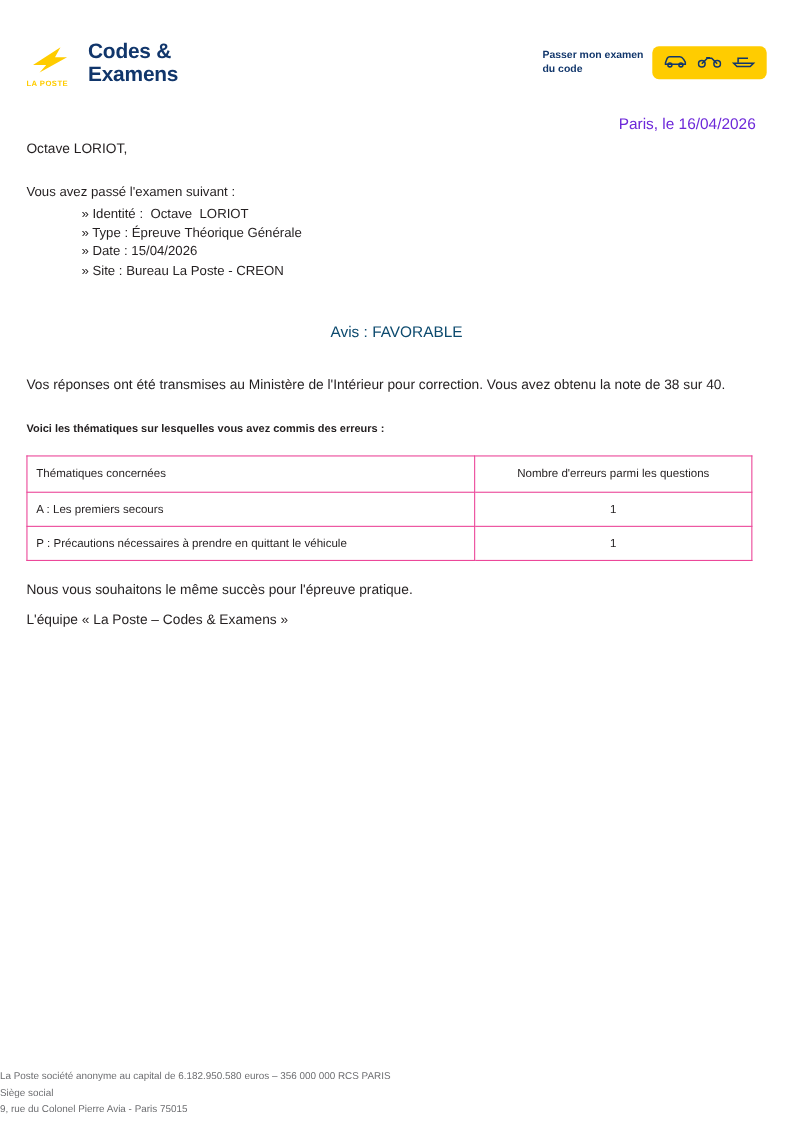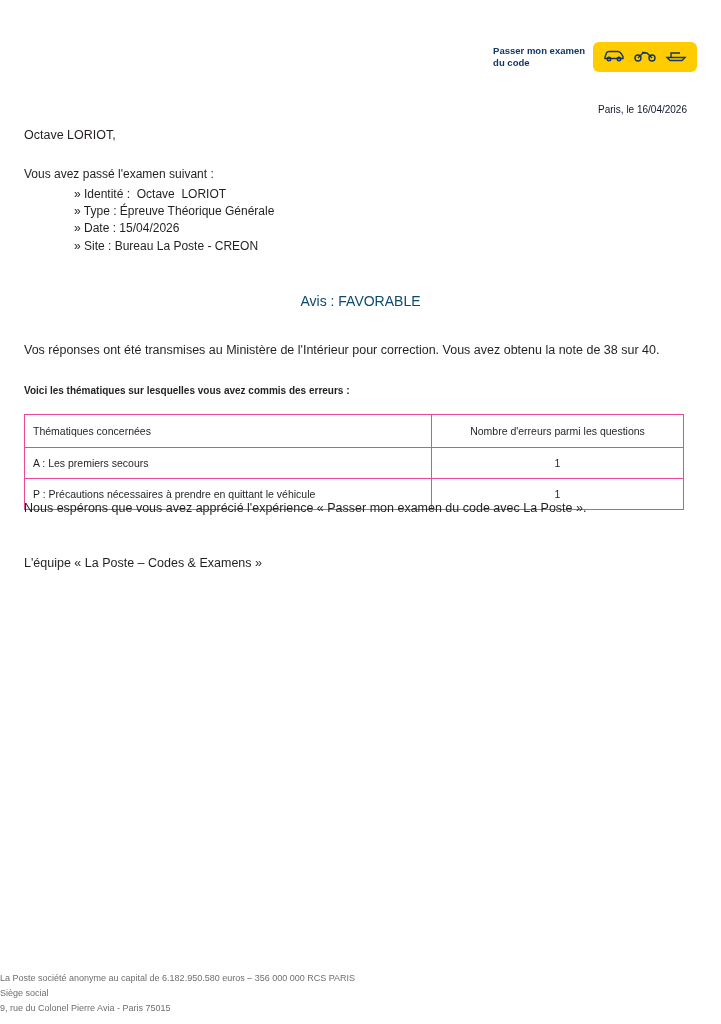--- a/index.html
+++ b/index.html
@@ -89,22 +89,22 @@
     align-items: center;
     padding: 0 10px;
     gap: 9px;
   }
 
   
   .date-line {
     position: absolute;
     right: 34px;
     top: 104px;
-    font-size: 10px;
-    color: #0f172a;
+    font-size: 14px;
+    color: #6d28d9;
     margin-left: 11px;
   }
   .salutation {
     position: absolute;
     left: 24px;
     top: 128px;
     font-size: 12.5px;
   }
   .intro {
     position: absolute;
@@ -208,20 +208,34 @@
     color: #6d6e71;
   }
 </style>
 </head>
 <body>
 
 <div class="page">
 
   <div class="header">
 
+    <div class="logo-block">
+      <div class="laposte-mark">
+        <span class="bird">
+          <svg width="40" height="28" viewBox="0 0 40 28">
+            <path d="M2 19 L27 3 L22 12 L33 12 L8 26 L14 19 Z" fill="#ffcc00"></path>
+          </svg>
+        </span>
+        <span class="laposte-text">LA POSTE</span>
+      </div>
+      <div>
+        <div class="codes-examens">Codes &amp;</div>
+        <div class="codes-examens">Examens</div>
+      </div>
+    </div>
 
     <div class="passer-block">
       <div class="passer-text">Passer mon examen
 du code</div>
       <div class="pill">
         <span>
           <svg width="22" height="14" viewBox="0 0 22 14">
             <path d="M2 9 L3.5 5 C4 4 5 3.5 6 3.5 L15 3.5 C16.5 3.5 17.5 4.5 18.5 6 L20 8.5 L20 10.5 L2 10.5 Z" fill="none" stroke="#11366b" stroke-width="1.4"></path>
             <circle cx="6" cy="11" r="1.8" fill="none" stroke="#11366b" stroke-width="1.4"></circle>
             <circle cx="16" cy="11" r="1.8" fill="none" stroke="#11366b" stroke-width="1.4"></circle>
@@ -273,21 +287,21 @@
         <td>A : Les premiers secours</td>
         <td class="count-cell">1</td>
       </tr>
       <tr>
         <td>P : Précautions nécessaires à prendre en quittant le véhicule</td>
         <td class="count-cell">1</td>
       </tr>
     </tbody>
   </table>
 
-  <div class="closing1">Nous espérons que vous avez apprécié l'expérience « Passer mon examen du code avec La Poste ».</div>
+  <div class="closing2">Nous vous souhaitons le même succès pour l'épreuve pratique.</div>
   <div class="closing3">L'équipe « La Poste – Codes &amp; Examens »</div>
 
   <div class="footer">
     <div>La Poste société anonyme au capital de 6.182.950.580 euros – 356 000 000 RCS PARIS</div>
     <div>Siège social</div>
     <div>9, rue du Colonel Pierre Avia - Paris 75015</div>
   </div>
 
 </div>
 

